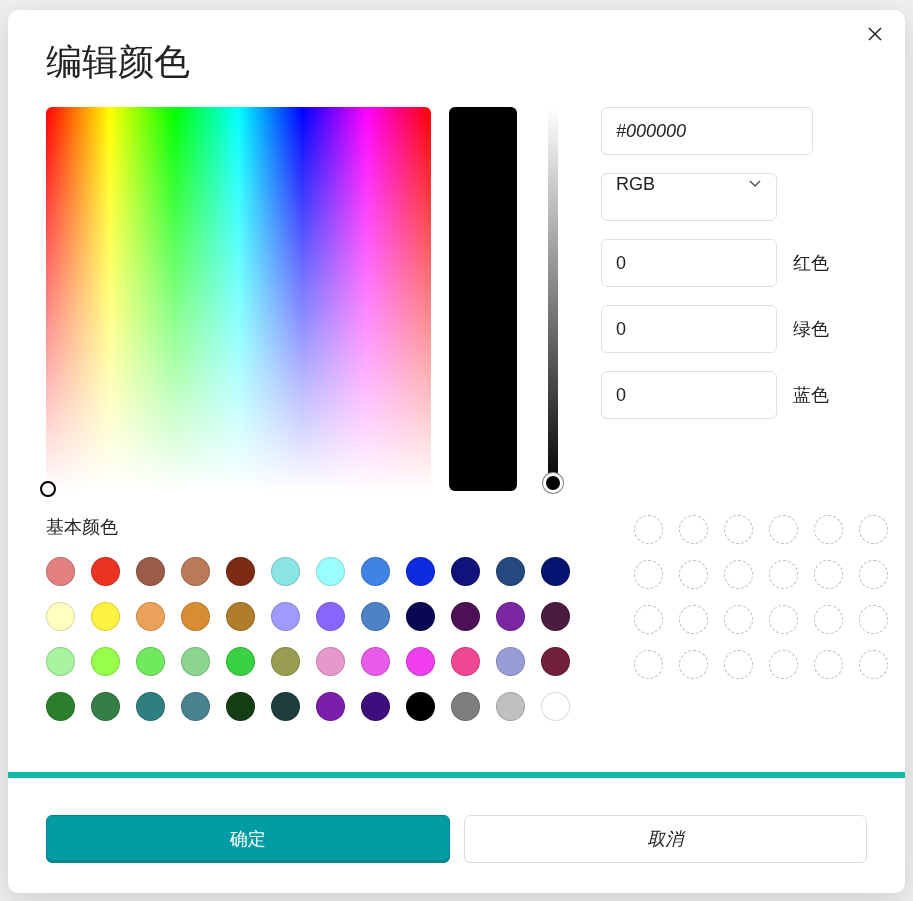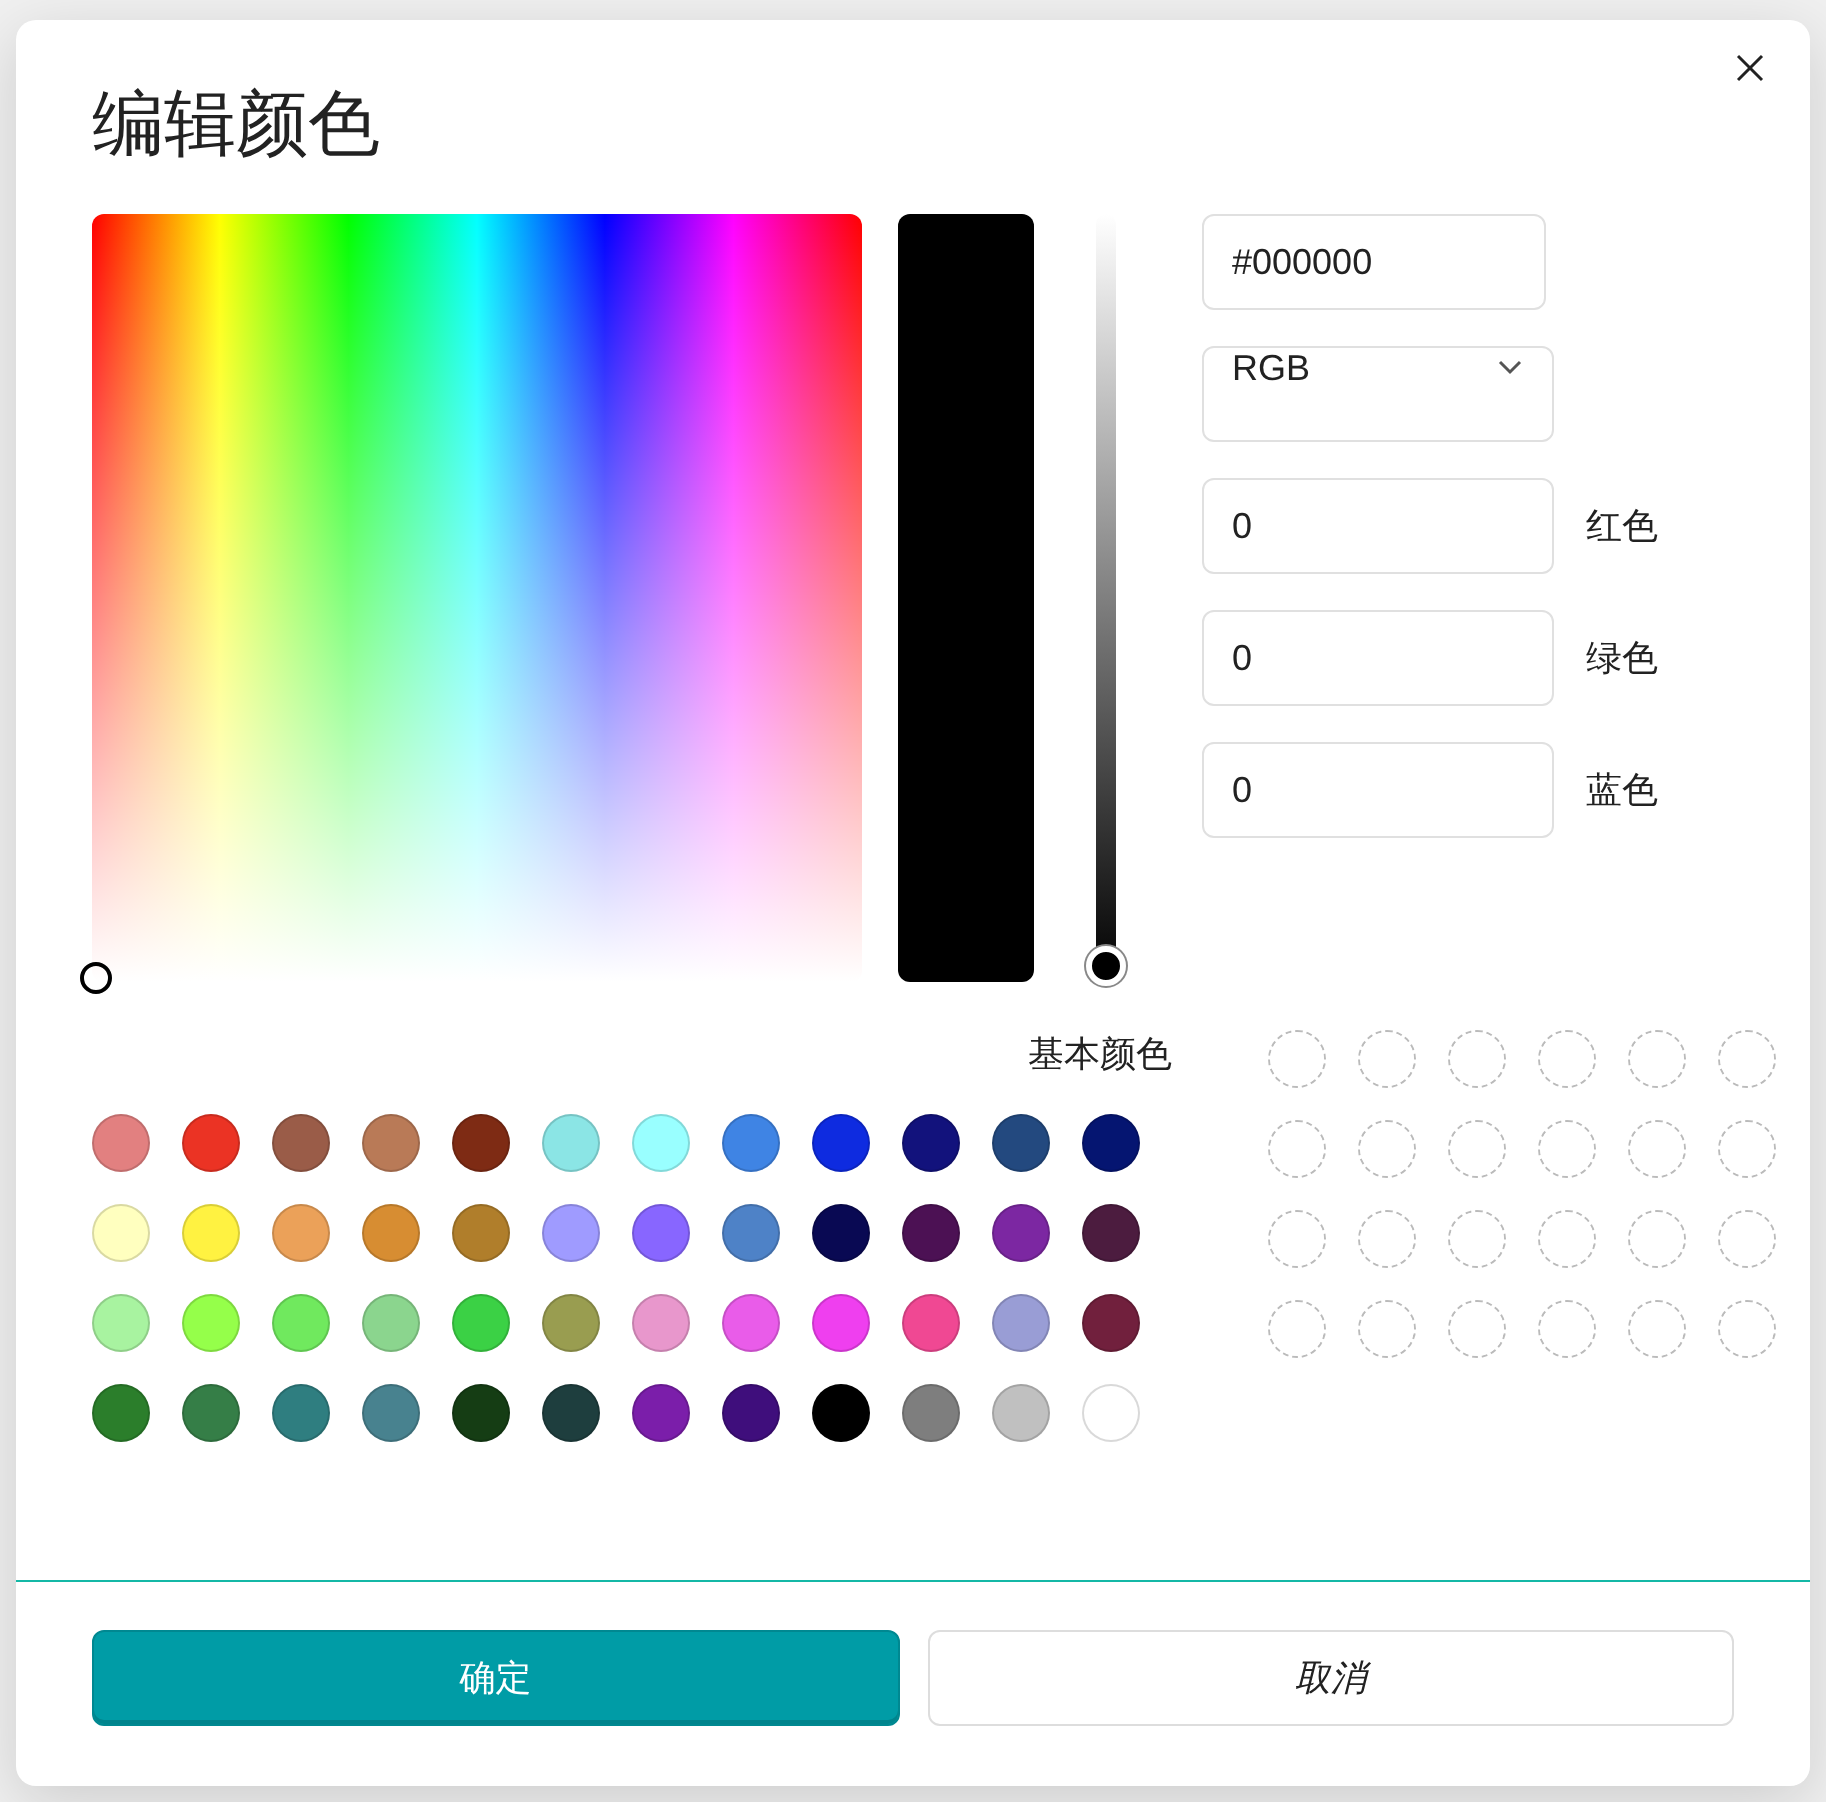--- a/index.html
+++ b/index.html
@@ -119,21 +119,22 @@
       border: 1px solid #e0e0e0;
       border-radius: 6px;
       padding: 0 14px;
       font-size: 18px;
       font-family: inherit;
       color: #222;
       background: #fff;
       outline: none;
     }
     .text-input {
-      width: 172px;
+      width: 212px;
+      font-style: italic;
     }
     .select-wrap {
       position: relative;
       width: 176px;
     }
     .select-input {
       width: 100%;
       cursor: pointer;
       display: flex;
       align-items: flex-start;
@@ -170,21 +171,21 @@
     }
     .palette-col.basic {
       width: 540px;
     }
     .palette-col.custom {
       flex: 1;
     }
     .palette-header {
       display: flex;
       align-items: center;
-      justify-content: flex-end;
+      justify-content: flex-start;
       margin-bottom: 18px;
     }
     .palette-title {
       font-size: 18px;
       color: #222;
     }
     .add-btn {
       width: 32px;
       height: 32px;
       border: 1px solid #ddd;
@@ -217,22 +218,22 @@
       border-radius: 50%;
       cursor: pointer;
       border: 1px solid rgba(0,0,0,0.15);
     }
     .swatch.empty {
       background: #fff;
       border: 1.5px dashed #bbb;
     }
     .footer {
       margin-top: auto;
-      border-top: 1px solid #14b8a6;
-      padding: 24px 38px 30px 38px;
+      border-top: 6px solid #14b8a6;
+      padding: 37px 38px 30px 38px;
       display: flex;
       gap: 14px;
     }
     .btn {
       flex: 1;
       height: 48px;
       border-radius: 6px;
       font-size: 18px;
       font-family: inherit;
       cursor: pointer;

